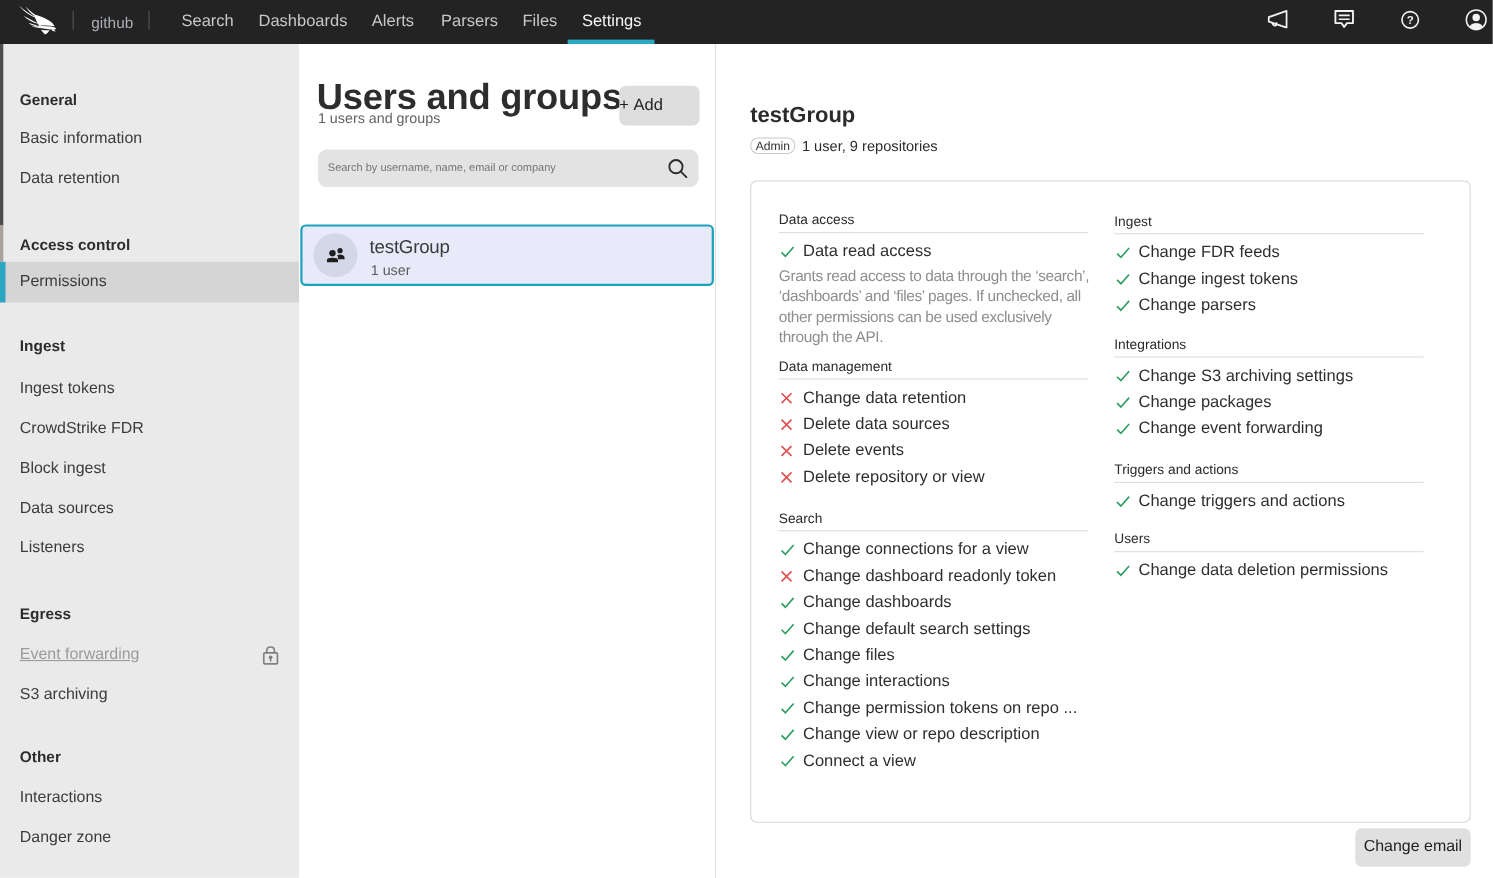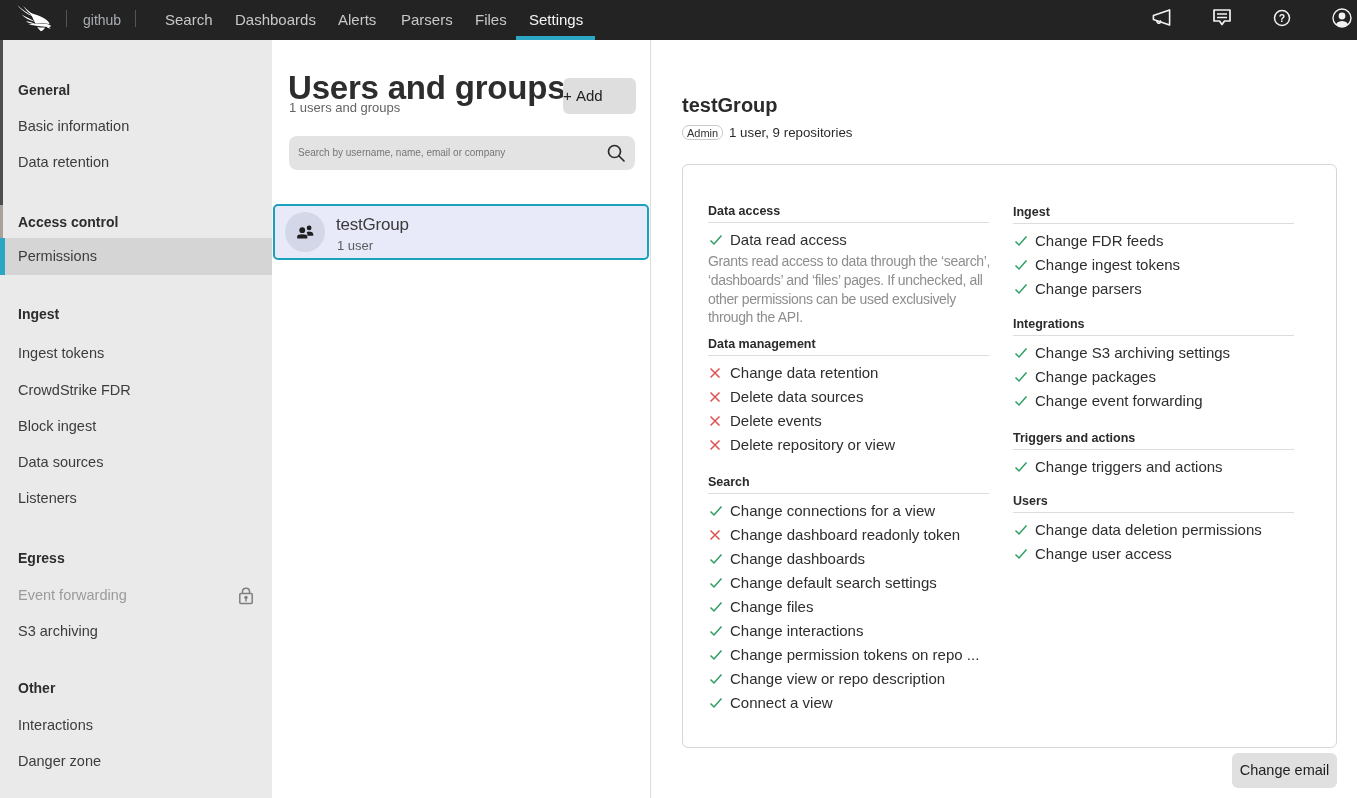--- a/index.html
+++ b/index.html
@@ -14,21 +14,21 @@
 #underline { position:absolute; left:516px; top:36px; width:79px; height:5px; background:#2ba6c3; }
 
 
 #sidebar { position:absolute; left:0; top:40px; width:272px; height:758px; background:#eaeaea; }
 .srow { position:absolute; left:18px; height:36px; line-height:36px; font-size:14.5px; color:#3c3c3c; white-space:nowrap; }
 .shead { font-weight:bold; font-size:14px; color:#2d2d2d; }
 #permrow { position:absolute; left:0; top:198px; width:272px; height:37px; background:#d5d5d5; }
 #permbar { position:absolute; left:0; top:198px; width:5px; height:37px; background:#2ba6c3; }
 #scroll1 { position:absolute; left:0; top:0; width:3px; height:165px; background:#4d4d4d; }
 #scroll2 { position:absolute; left:0; top:165px; width:3px; height:33px; background:#a8a29b; }
-.dis { color:#9b9b9b; }
+.dis { color:#9b9b9b;text-decoration:underline; }
 
 
 #midcol { position:absolute; left:272px; top:40px; width:379px; height:758px; background:#fff; border-right:1px solid #ddd; }
 #mid-h1 { position:absolute; left:16px; top:35px; font-size:33px; line-height:25px; font-weight:bold; color:#2d2d2d; letter-spacing:-0.2px; }
 #mid-sub { position:absolute; left:17px; top:60px; font-size:13px; color:#636363; }
 #addbtn { position:absolute; left:291px; top:38px; width:73px; height:36px; background:#dedede; border-radius:6px; color:#222; font-size:15px; line-height:36px; text-align:left; }
 #searchbox { position:absolute; left:17px; top:96px; width:346px; height:34px; background:#e3e3e3; border-radius:8px; }
 #searchbox span { position:absolute; left:9px; top:0; line-height:34px; font-size:10px; color:#757575; white-space:nowrap; }
 #searchbox svg { position:absolute; right:9px; top:7px; }
 #card { position:absolute; left:1px; top:164px; width:376px; height:56px; background:#e8eafa; border:2px solid #19a1bd; border-radius:5px; }
@@ -38,21 +38,21 @@
 #card .csub { position:absolute; left:62px; top:32px; font-size:13px; color:#5c5c5c; }
 
 
 #content { position:absolute; left:651px; top:40px; width:706px; height:758px; background:#fff; }
 #r-h2 { position:absolute; left:31px; top:54px; font-size:20px; font-weight:bold; color:#2b2b2b; }
 #badge { position:absolute; left:31px; top:85px; height:15px; line-height:14px; padding:0 4px; border:1px solid #c9c9c9; border-radius:7px; font-size:11px; color:#333; }
 #r-meta { position:absolute; left:78px; top:85px; font-size:13.3px; color:#2b2b2b; }
 #panel { position:absolute; left:31px; top:124px; width:655px; height:584px; border:1px solid #d6d6d6; border-radius:6px; }
 .col { position:absolute; width:281px; }
 .sec { position:absolute; width:281px; }
-.sec h4 { font-size:12.5px; line-height:16px; font-weight:bold; color:#2b2b2b;margin-top:11px; }
+.sec h4 { font-size:12.5px; line-height:16px; font-weight:normal; color:#2b2b2b; }
 .sec hr { border:none; border-top:1px solid #ddd; margin:3px 0 0 0; }
 .sec ul { list-style:none; margin-top:4px; }
 .sec li { height:24px; display:flex; align-items:center; font-size:15px; color:#2e2e2e; white-space:nowrap; }
 .sec li .ic { width:14px; margin:1px 7px 0 1px; flex:none; display:flex; }
 .sec p { margin-top:1px; width:300px; font-size:14px; line-height:18.8px; color:#8e8e8e; letter-spacing:-0.35px; }
 #rolebtn { position:absolute; left:581px; top:713px; width:105px; height:35px; background:#e0e0e0; border-radius:6px; text-align:center; line-height:35px; font-size:14.5px; color:#1f1f1f; }
 </style>
 </head>
 <body>
 
@@ -308,23 +308,18 @@
       </div>
       <div class="sec" style="top:317px">
         <h4>Users</h4>
         <hr>
         <ul>
           <li><span class="ic">
                 <svg width="14" height="12" viewBox="0 0 14 12">
                   <path d="M1.5 6.5 L5 10 L12.5 1.5" stroke="#2f9e62" stroke-width="1.5" fill="none"></path>
                 </svg>
               </span>Change data deletion permissions</li>
-          <li><span class="ic">
-                <svg width="14" height="12" viewBox="0 0 14 12">
-                  <path d="M1.5 6.5 L5 10 L12.5 1.5" stroke="#2f9e62" stroke-width="1.5" fill="none"></path>
-                </svg>
-              </span>Change user access</li>
         </ul>
       </div>
     </div>
   </div>
   <div id="rolebtn">Change email</div>
 </div>
 
 </body></html>

